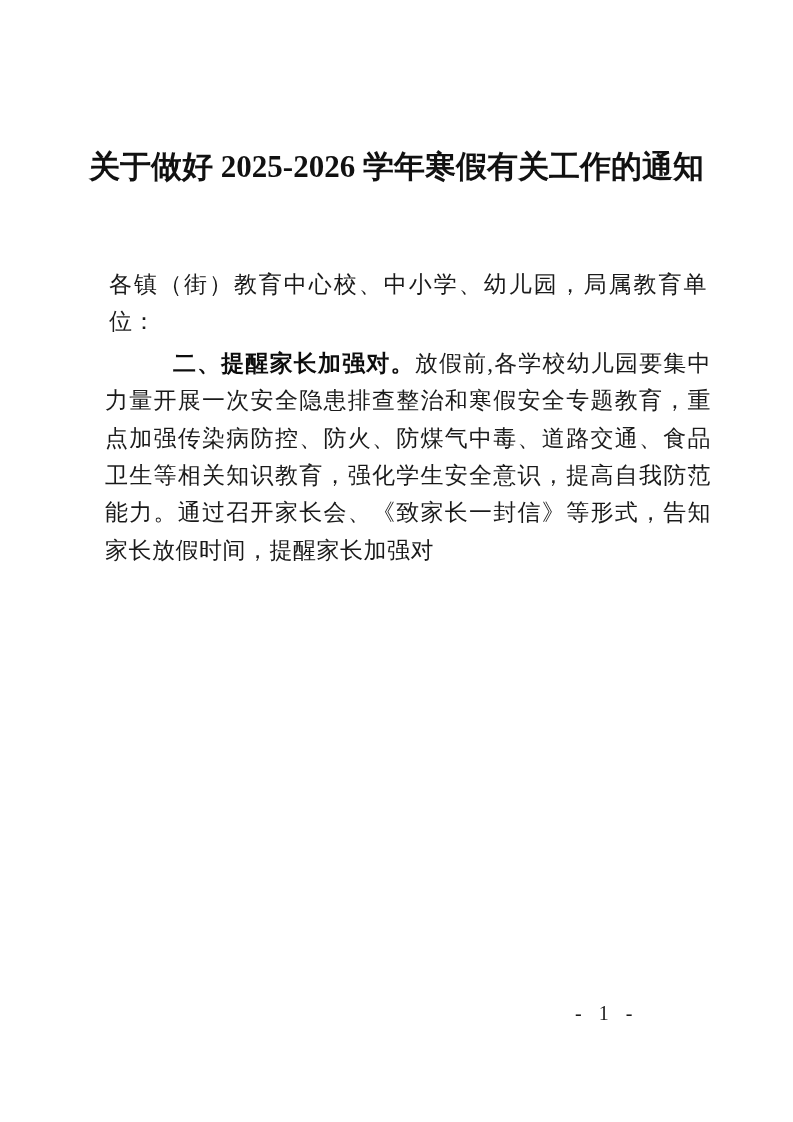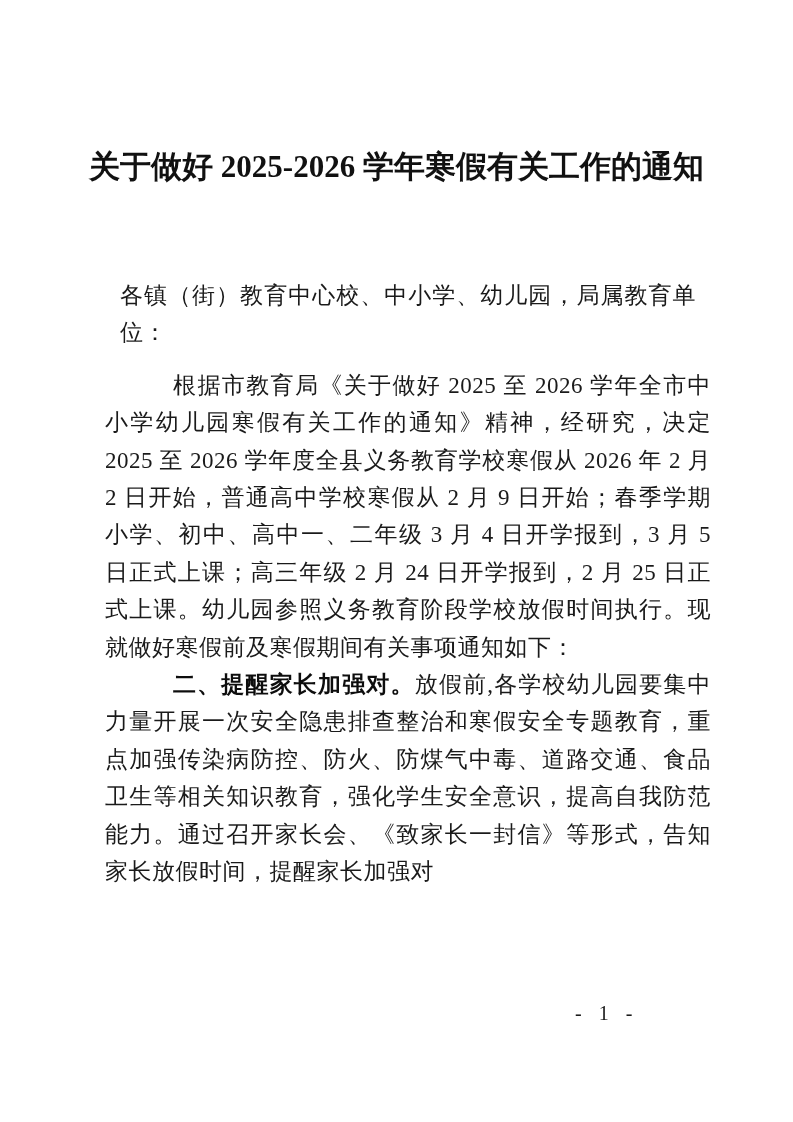--- a/index.html
+++ b/index.html
@@ -39,21 +39,21 @@
     position: absolute;
     top: 262px;
     left: 105px;
     width: 606px;
     font-size: 23px;
     line-height: 37.4px;
     text-align: justify;
     letter-spacing: 0.5px;
   }
   .salutation {
-    margin: 15px;
+    margin: 4px;
     text-indent: 0;
   }
   .para {
     margin: 0;
     text-indent: 68px;
   }
   .para .lead {
     font-family: "Liberation Sans", "DejaVu Sans", sans-serif;
     font-weight: 700;
     color: #0d0d0d;
@@ -75,21 +75,20 @@
 <div class="page">
 
   <div class="title-block">
     <div class="title-line2">关于做好 2025-2026 学年寒假有关工作的通知</div>
   </div>
 
   <div class="body-block">
 
     <p class="salutation">各镇（街）教育中心校、中小学、幼儿园，局属教育单位：</p>
 
-    <p class="para"><span>根据市教育局《关于做好 2025 至 2026 学年全市中小学幼儿园寒假有关工作的通知》精神，经研究，决定 2025 至 2026 学年度全县义务教育学校寒假从 2026 年 2 月 2 日开始，普通高中学校寒假从 2 月 9 日开始；春季学期小学、初中、高中一、二年级 3 月 4 日开学报到，3 月 5 日正式上课；高三年级 2 月 24 日开学报到，2 月 25 日正式上课。幼儿园参照义务教育阶段学校放假时间执行。现就做好寒假前及寒假期间有关事项通知如下：</span></p>
 
 
     <p class="para"><span class="lead">二、提醒家长加强对。</span><span>放假前,各学校幼儿园要集中力量开展一次安全隐患排查整治和寒假安全专题教育，重点加强传染病防控、防火、防煤气中毒、道路交通、食品卫生等相关知识教育，强化学生安全意识，提高自我防范能力。通过召开家长会、《致家长一封信》等形式，告知家长放假时间，提醒家长加强对</span></p>
 
   </div>
 
   <div class="page-footer">- 1 -</div>
 
 </div>
 

